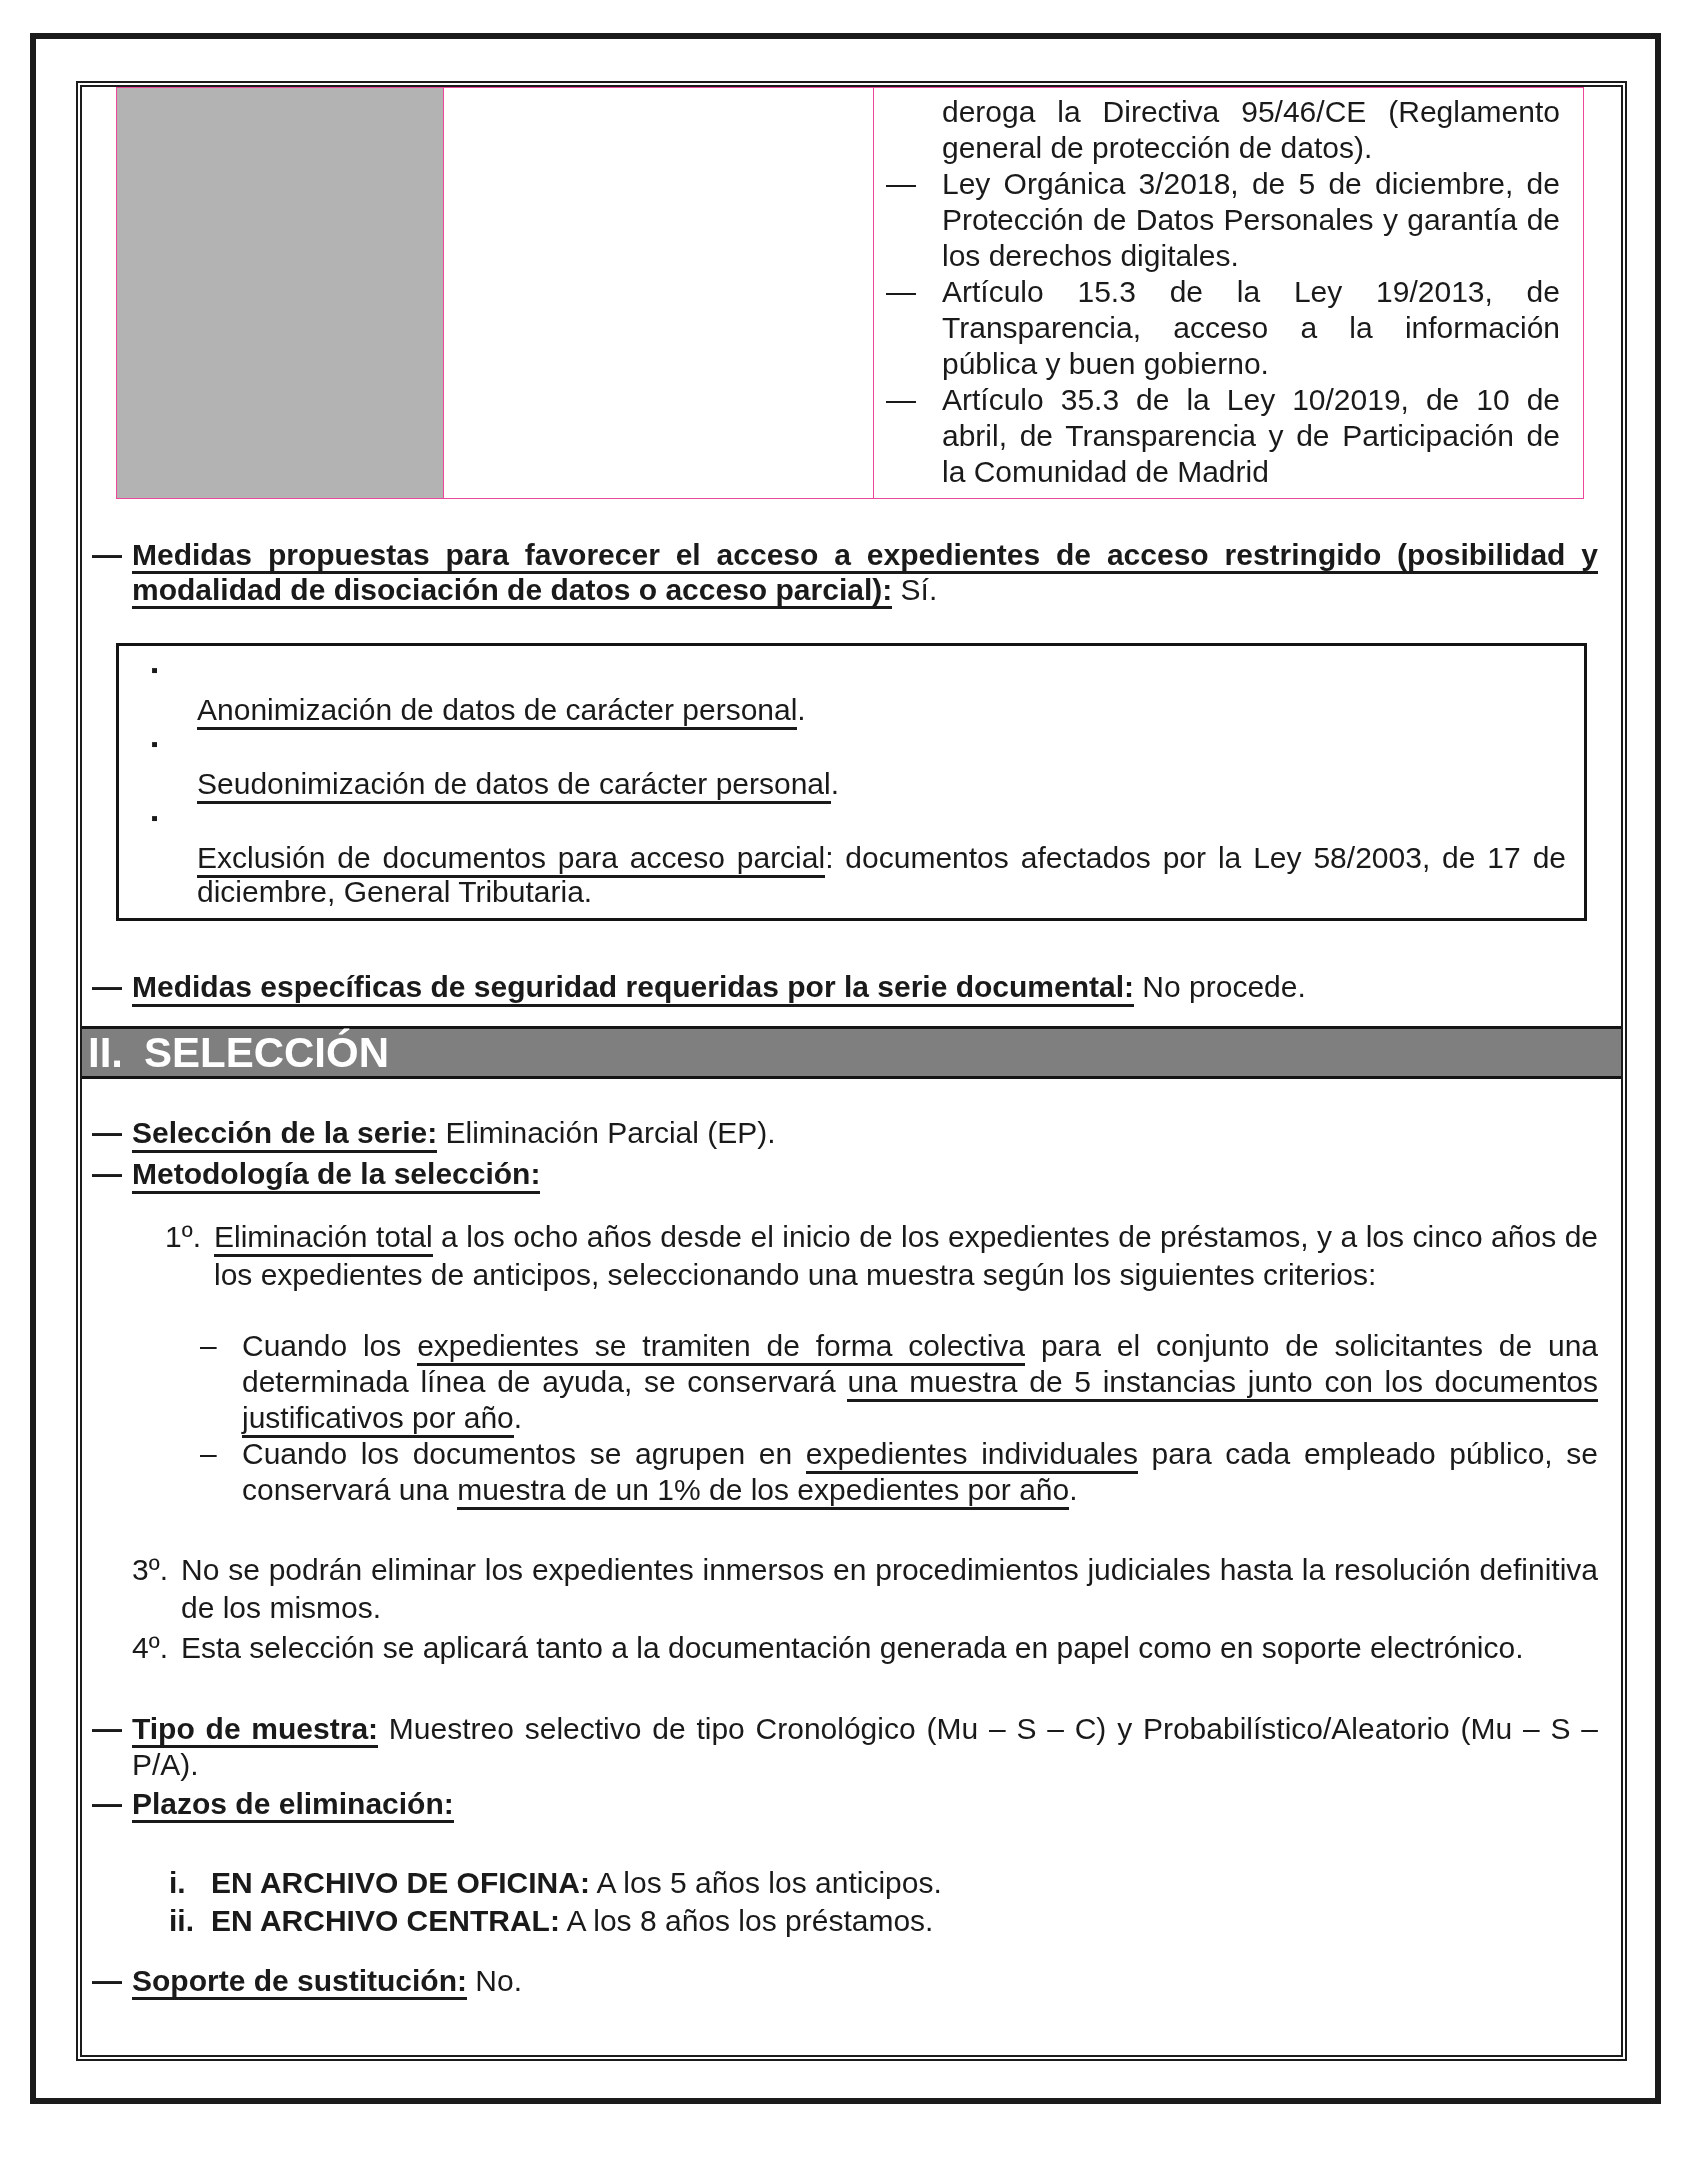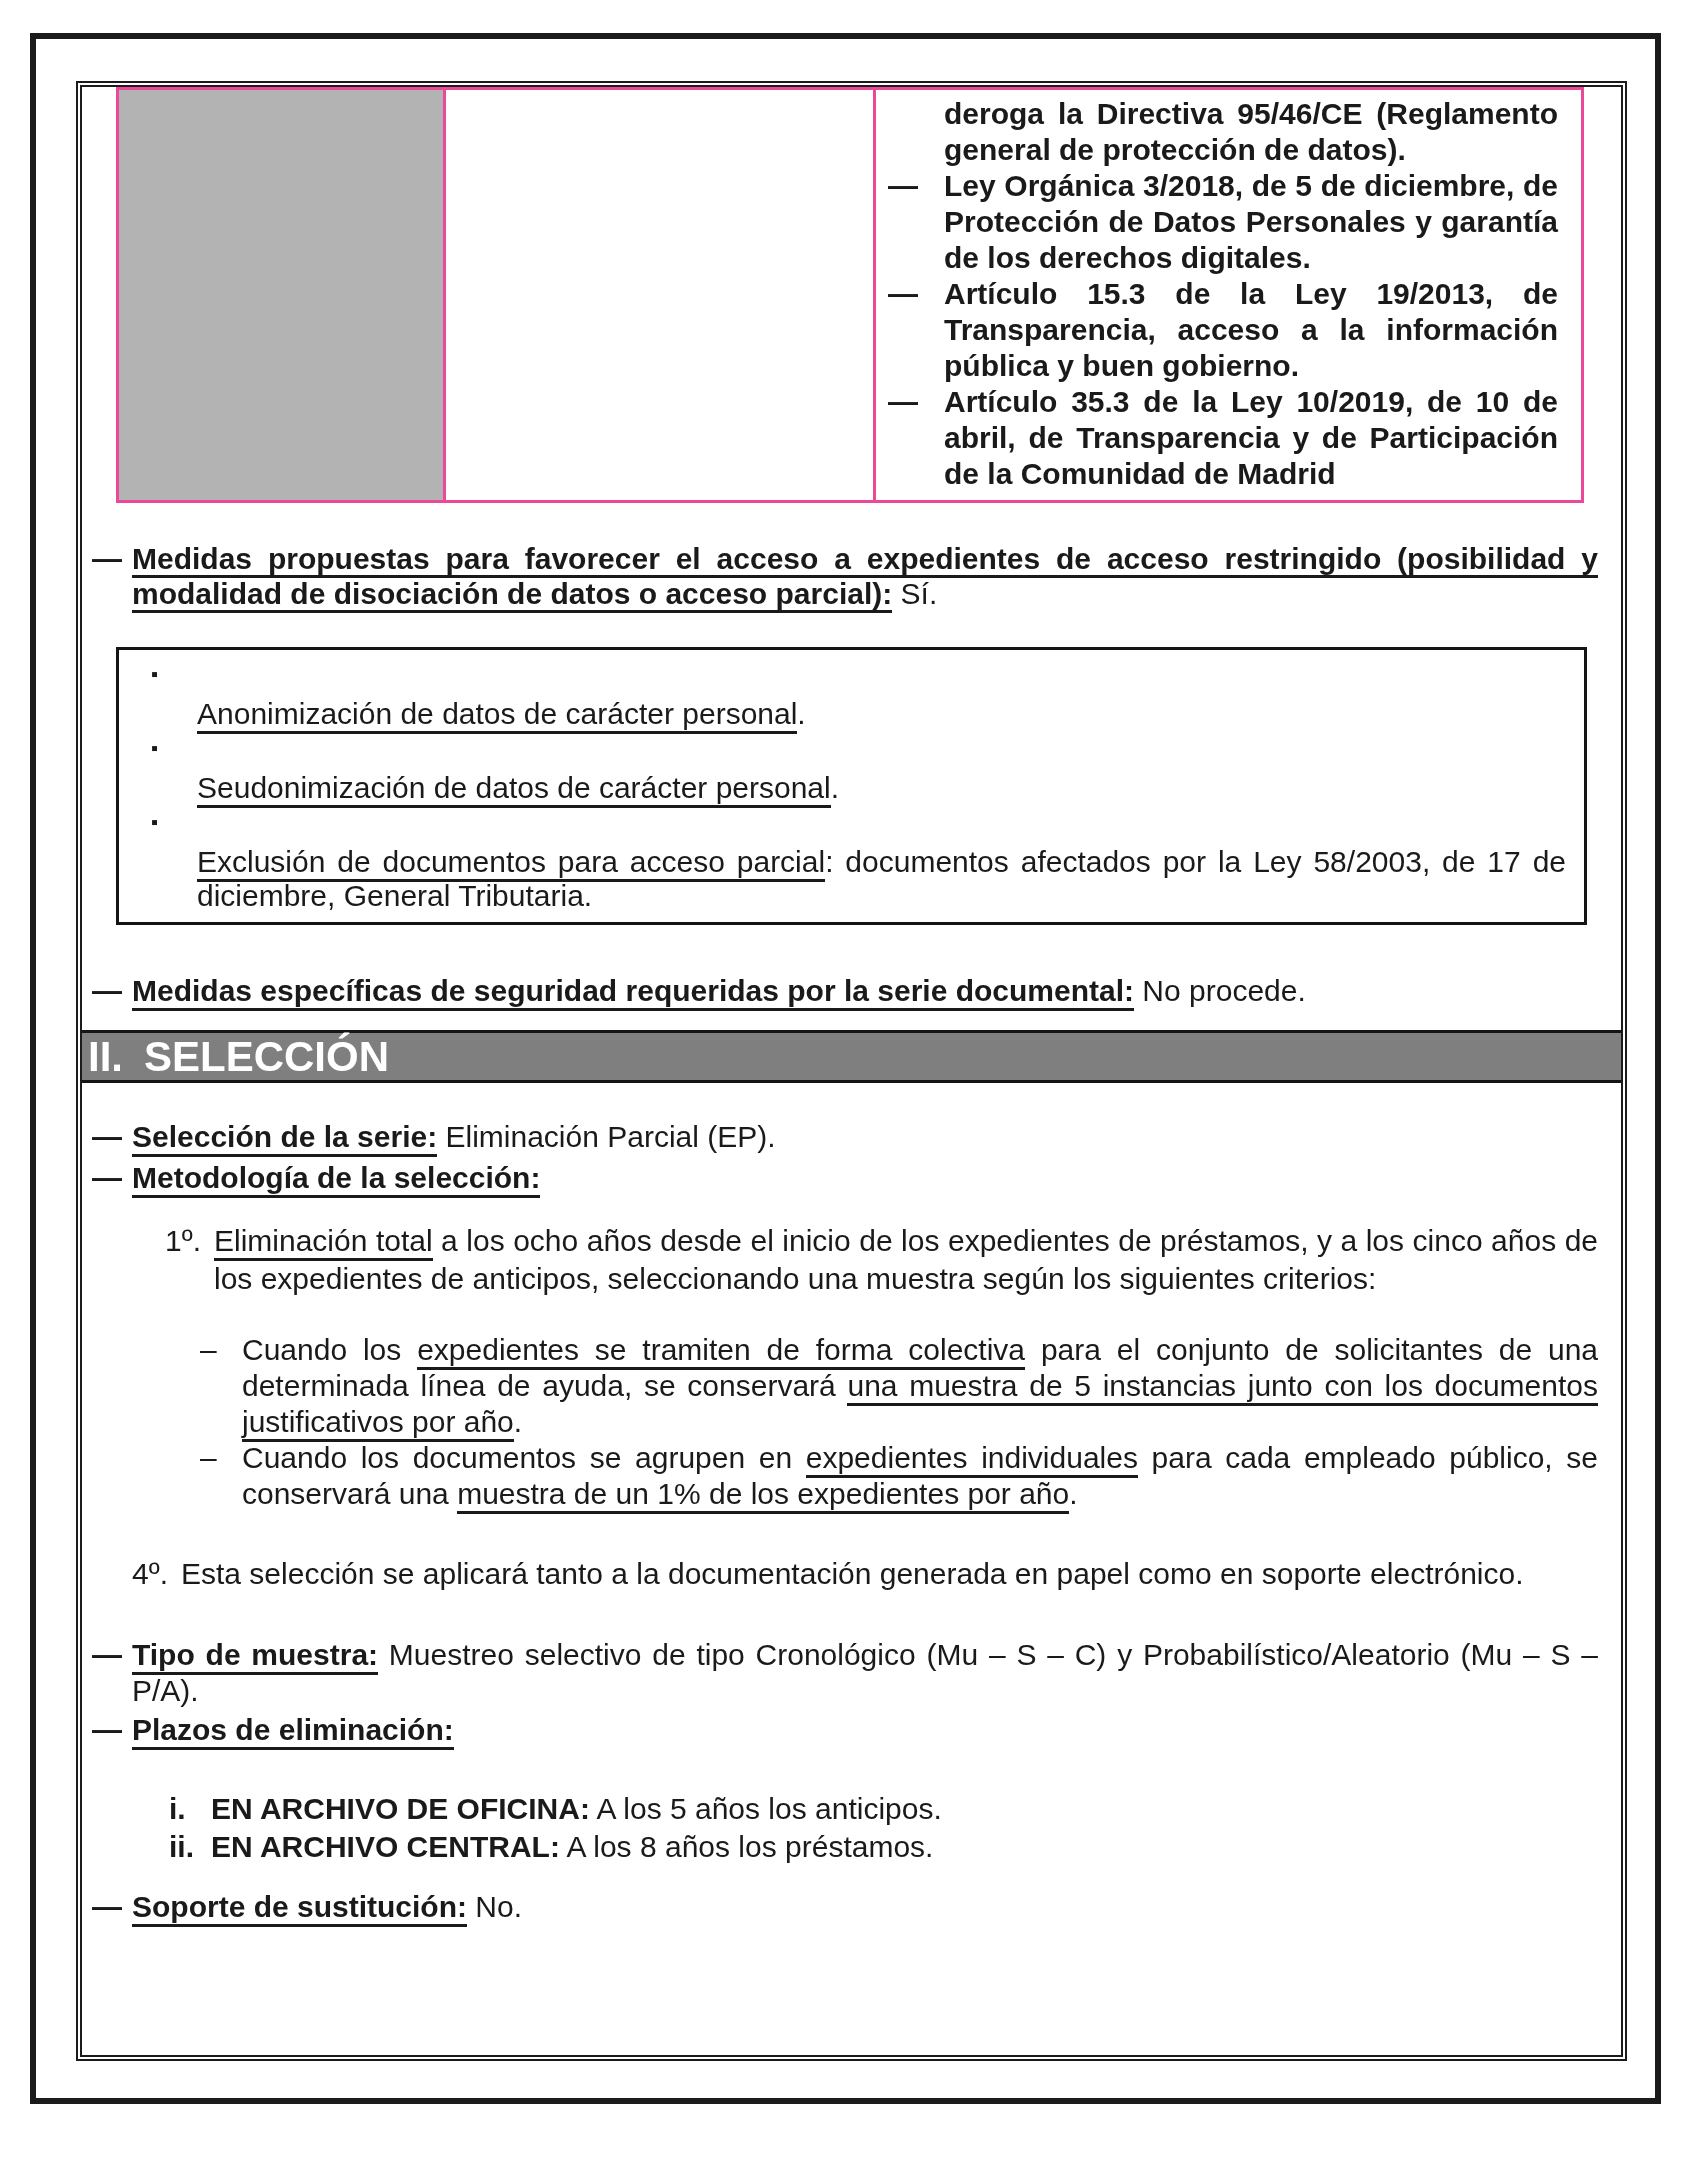--- a/index.html
+++ b/index.html
@@ -19,21 +19,21 @@
     position: absolute;
     left: 40px; top: 42px;
     width: 1551px; height: 1980px;
     border: 6.8px double #1b1b1b;
     overflow: hidden;
     font-size: 30px;
   }
 
   
   table.ref-table { border-collapse: collapse; margin: 0 34px; width: 1468px; table-layout: fixed; }
-  .ref-table td { border: 3px solid #ec4899; vertical-align: top; font-weight: bold; }
+  .ref-table td { border: 1px solid #ec4899; vertical-align: top; }
   .ref-table td.c1 { background: #b3b3b3; }
   .ref-table td.c3 { padding: 6px 23px 7.6px 12px; line-height: 36px; }
   .ref-cont { padding-left: 56px; text-align: justify; }
   .ref-item { display: flex; }
   .ref-item .mk { flex: none; width: 56px; }
   .ref-item .tx { flex: 1 1 auto; text-align: justify; }
 
   
   .item { display: flex; padding: 0 23px 0 10px; line-height: 35px; }
   .item .mk { flex: none; width: 40px; font-weight: bold; }
@@ -175,20 +175,24 @@
         <span class="tx"><span>Cuando los </span><span class="u">expedientes se tramiten de forma colectiva</span><span> para el conjunto de solicitantes de una determinada línea de ayuda, se conservará </span><span class="u">una muestra de 5 instancias junto con los documentos justificativos por año</span><span>.</span></span>
       </div>
       <div class="sub">
         <span class="mk">–</span>
         <span class="tx"><span>Cuando los documentos se agrupen en </span><span class="u">expedientes individuales</span><span> para cada empleado público, se conservará una </span><span class="u">muestra de un 1% de los expedientes por año</span><span>.</span></span>
       </div>
     </div>
 
     <div class="ordwrap">
       <div class="ord">
+        <span class="mk">3º.</span>
+        <span class="tx"><span>No se podrán eliminar los expedientes inmersos en procedimientos judiciales hasta la resolución definitiva de los mismos.</span></span>
+      </div>
+      <div class="ord">
         <span class="mk">4º.</span>
         <span class="tx"><span>Esta selección se aplicará tanto a la documentación generada en papel como en soporte electrónico.</span></span>
       </div>
     </div>
 
     <div class="item tm">
       <span class="mk">—</span>
       <span class="tx"><span class="b u">Tipo de muestra:</span><span> Muestreo selectivo de tipo Cronológico (Mu – S – C) y Probabilístico/Aleatorio (Mu – S – P/A).</span></span>
     </div>
     <div class="item pl">

